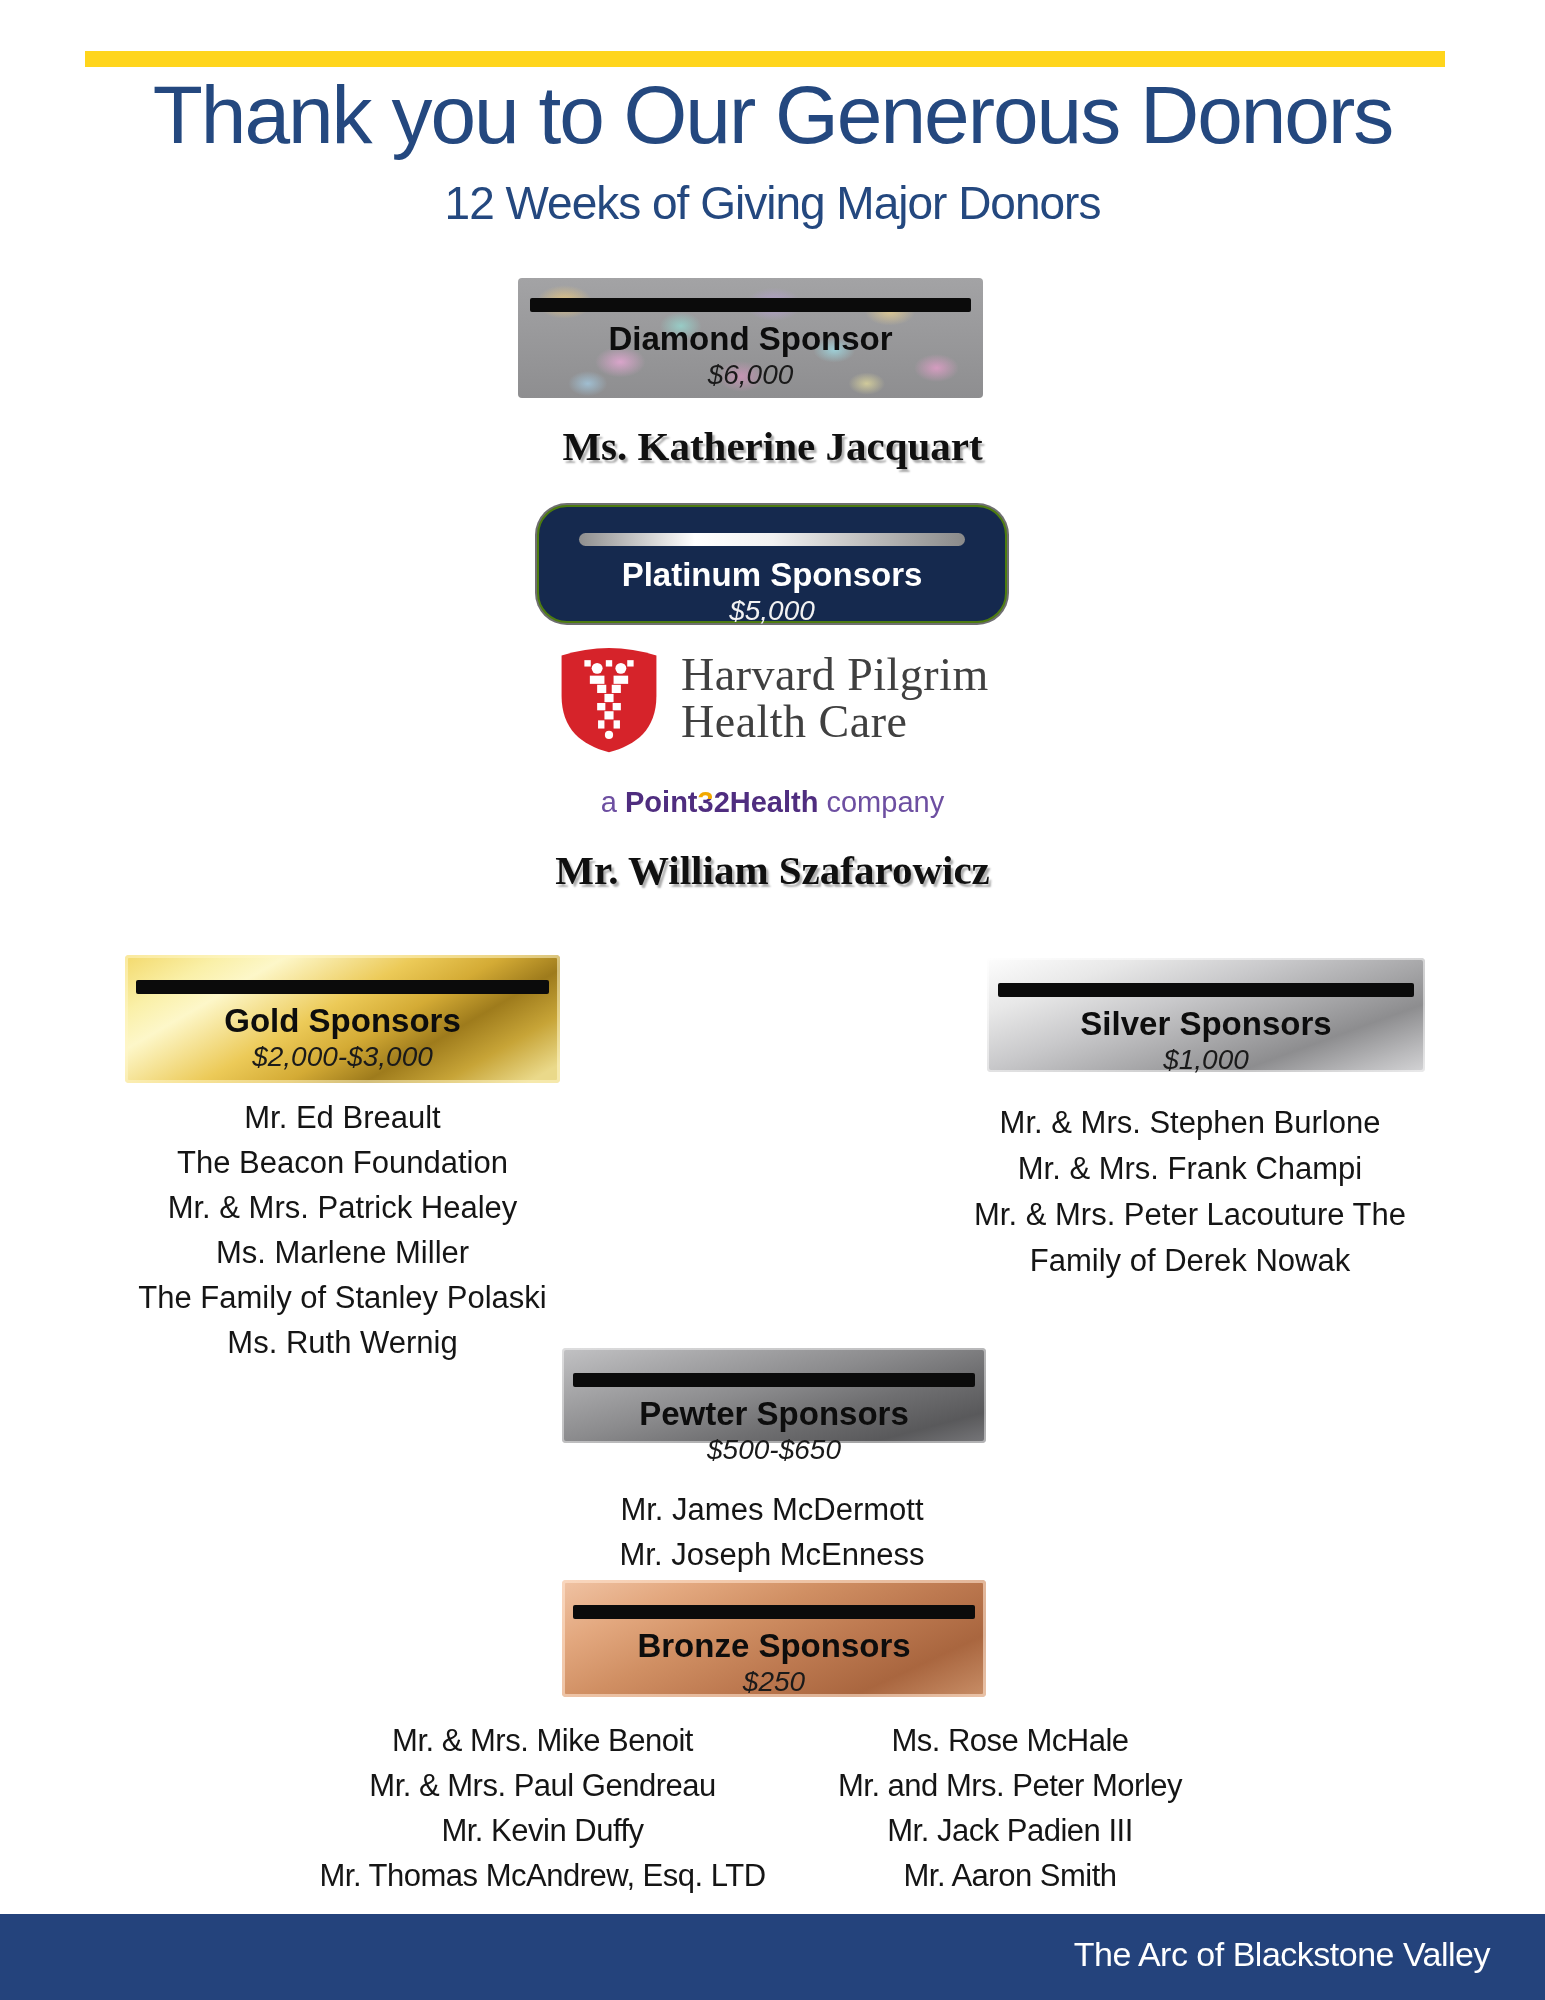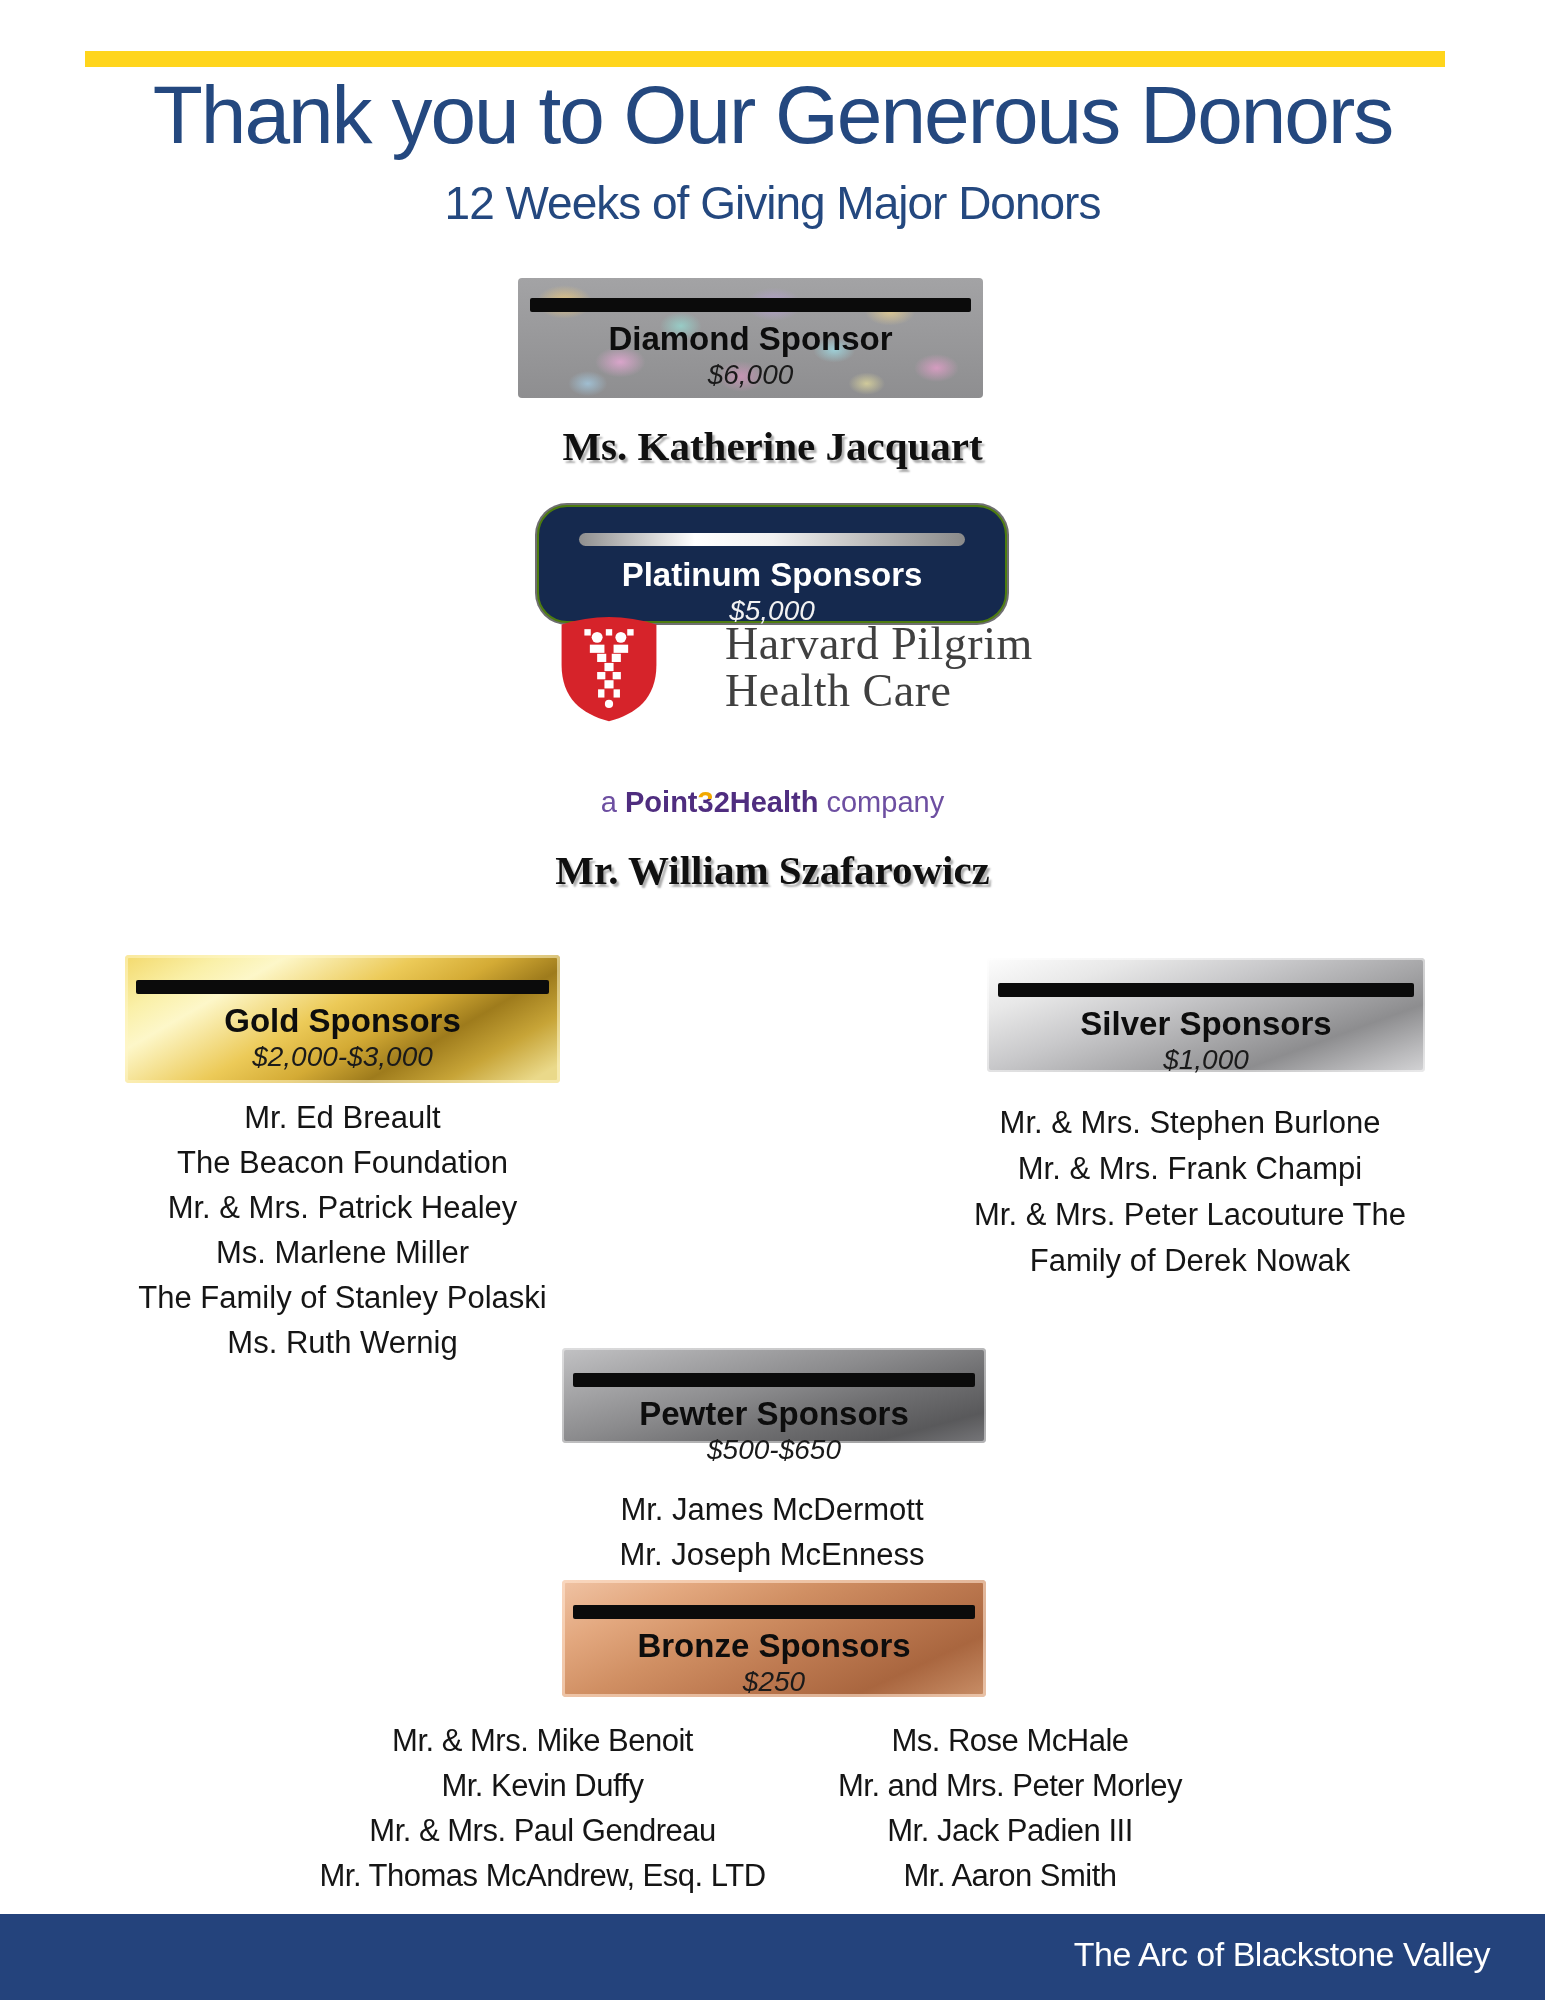--- a/index.html
+++ b/index.html
@@ -94,21 +94,21 @@
     position:absolute; text-align:center;
     font-size:31px; color:#151515; line-height:45px;
   }
   .gold-list   { left:60px;  top:1095px; width:565px; }
   .silver-list { left:945px; top:1100px; width:490px; line-height:46px; }
   .pewter-list { left:522px; top:1487px; width:500px; }
   .bronze-col-left  { left:280px; top:1718px; width:525px; letter-spacing:-0.5px; }
   .bronze-col-right { left:775px; top:1718px; width:470px; letter-spacing:-0.5px; }
 
   
-  .hp-logo { position:absolute; left:553px; top:610px; display:flex; align-items:center;gap:44px; }
+  .hp-logo { position:absolute; left:553px; top:641px; display:flex; align-items:center; }
   .hp-shield { width:112px; height:114px; }
   .hp-text {
     margin-left:16px; font-family:"Liberation Serif", serif;
     font-size:46px; color:#404040; line-height:47px; letter-spacing:0.5px;
   }
 
   .point32 { position:absolute; left:0; top:786px; width:100%; text-align:center; font-size:29px; }
   .p32-light { color:#6D4FA1; font-weight:400; }
   .p32-bold  { color:#4F2D7F; font-weight:700; }
   .p32-3     { color:#4F2D7F; font-weight:700; }
@@ -219,22 +219,22 @@
     <div>Mr. Joseph McEnness</div>
   </div>
 
   <div class="badge bronze">
     <div class="bar"></div>
     <div class="tier">Bronze Sponsors</div>
     <div class="amt">$250</div>
   </div>
   <div class="donor-list bronze-col-left">
     <div>Mr. &amp; Mrs. Mike Benoit</div>
+    <div>Mr. &amp; Mrs. Paul Gendreau</div>
     <div>Mr. Kevin Duffy</div>
-    <div>Mr. &amp; Mrs. Paul Gendreau</div>
     <div>Mr. Thomas McAndrew, Esq. LTD</div>
   </div>
   <div class="donor-list bronze-col-right">
     <div>Ms. Rose McHale</div>
     <div>Mr. and Mrs. Peter Morley</div>
     <div>Mr. Jack Padien III</div>
     <div>Mr. Aaron Smith</div>
   </div>
 
   <div class="footer-bar">

